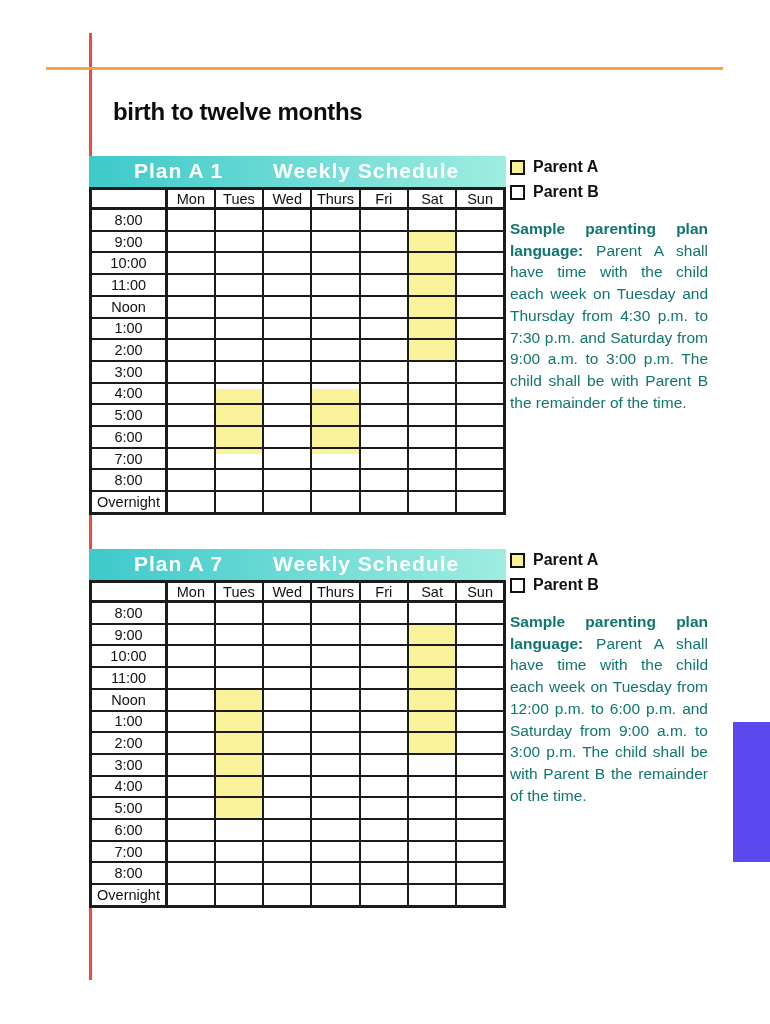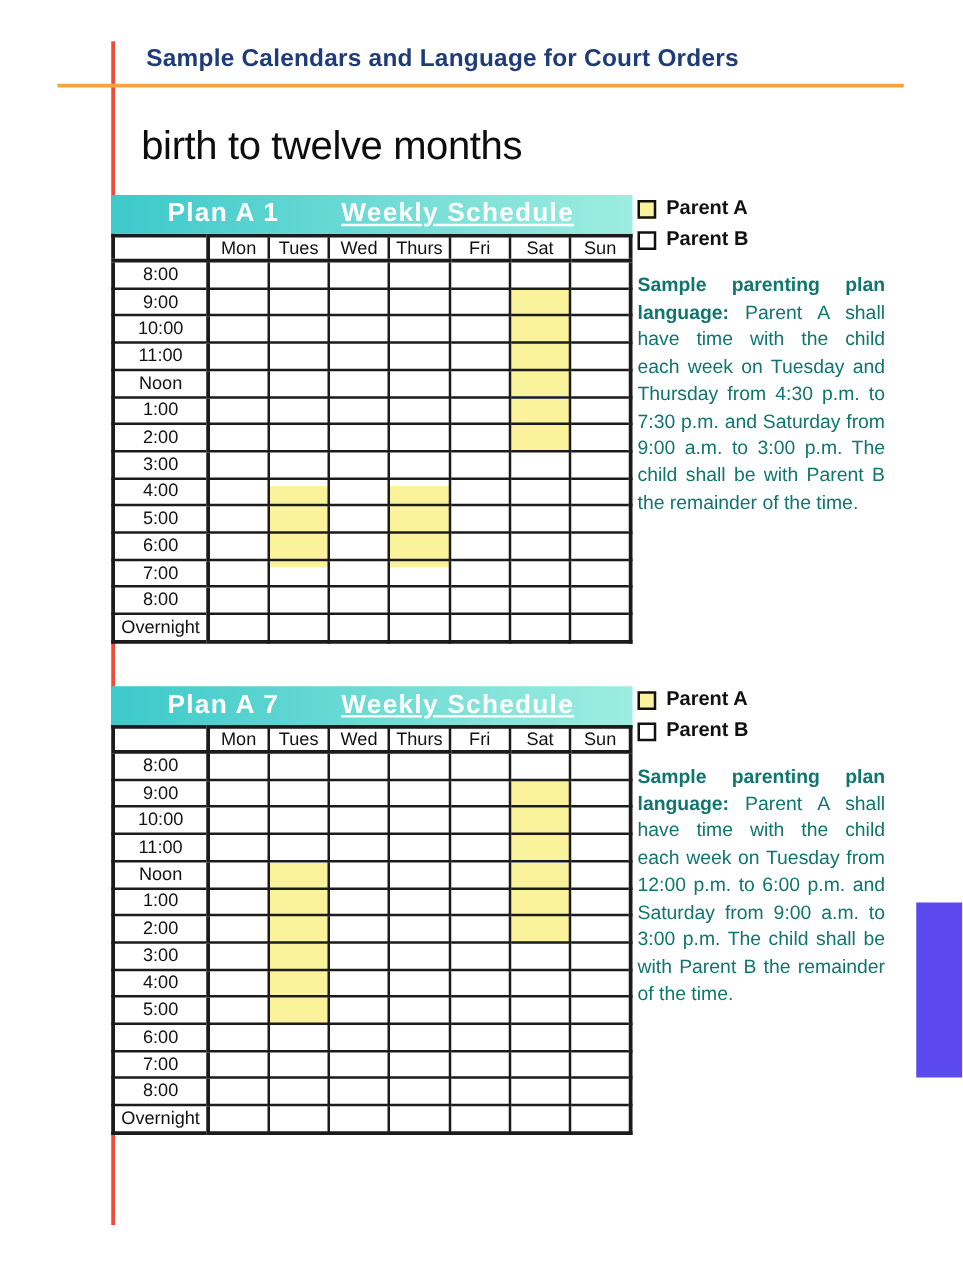--- a/index.html
+++ b/index.html
@@ -20,32 +20,32 @@
 
   
   .red-line{position:absolute;left:89px;top:33px;width:3px;height:947px;
     background:var(--red-line);z-index:0;}
   .orange-rule{position:absolute;left:46px;top:67px;width:677px;height:3px;
     background:var(--orange-rule);z-index:2;}
 
   .header-title{position:absolute;left:117px;top:36px;z-index:2;
     font-size:19.5px;font-weight:bold;color:var(--header-blue);letter-spacing:.2px;}
   .section-title{position:absolute;left:113px;top:98px;z-index:2;
-    font-size:32px;font-weight:normal;color:#0d0d0d;letter-spacing:-.3px;}
+    font-size:24px;font-weight:bold;color:#0d0d0d;letter-spacing:-.3px;}
 
   
   .plan-section{position:absolute;left:73px;width:660px;height:359px;z-index:1;padding-left:16px;}
   .plan-section.first{top:156px;}
   .plan-section.second{top:549px;}
 
   .plan-bar{position:relative;width:417px;height:31px;
     background:linear-gradient(to right,var(--teal-left),var(--teal-right));
     color:#fff;font-weight:bold;font-size:21px;letter-spacing:1px;}
   .plan-bar .plan-label{position:absolute;left:45px;top:3px;}
-  .plan-bar .schedule-label{position:absolute;left:184px;top:3px;text-decoration:underline;}
+  .plan-bar .schedule-label{position:absolute;left:184px;top:3px;}
 
   table.schedule{width:417px;height:328px;border-collapse:collapse;table-layout:fixed;
     background:#fff;border:3px solid var(--grid);}
   table.schedule th,table.schedule td{border:2px solid var(--grid);padding:0;
     font-weight:normal;font-size:14.5px;text-align:center;vertical-align:middle;
     overflow:hidden;background:#fff;}
   table.schedule col.time-col{width:76px;}
   table.schedule thead th{height:20px;border-bottom:3px solid var(--grid);margin-left:29px;}
   table.schedule thead th:first-child,
   table.schedule tbody th{border-right:3px solid var(--grid);}
@@ -67,21 +67,20 @@
     font-size:23px;font-weight:bold;color:var(--page-green);z-index:2;}
 </style>
 </head>
 <body>
 
 <div class="page">
 
   <div class="red-line"></div>
   <div class="orange-rule"></div>
 
-  <div class="header-title">Sample Calendars and Language for Court Orders</div>
   <div class="section-title">birth to twelve months</div>
 
   <section class="plan-section first">
     <div class="plan-bar">
       <span class="plan-label">Plan A 1</span>
       <span class="schedule-label">Weekly Schedule</span>
     </div>
     <table class="schedule">
       <colgroup>
           <col class="time-col">

